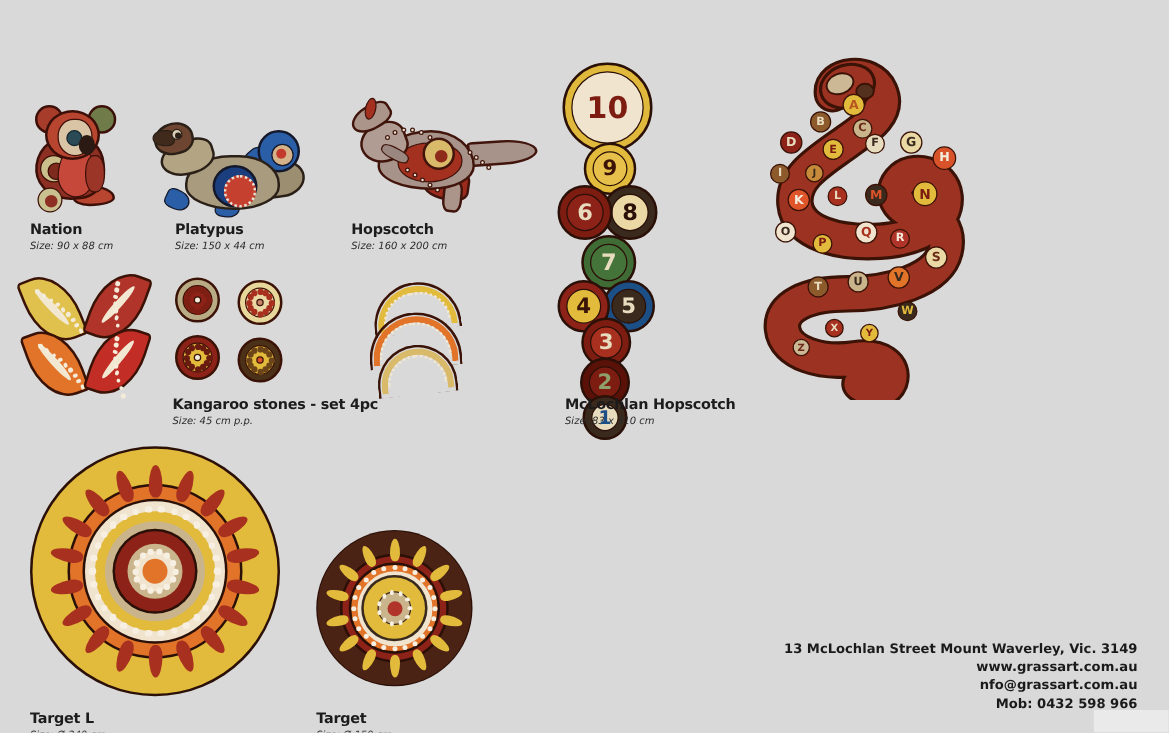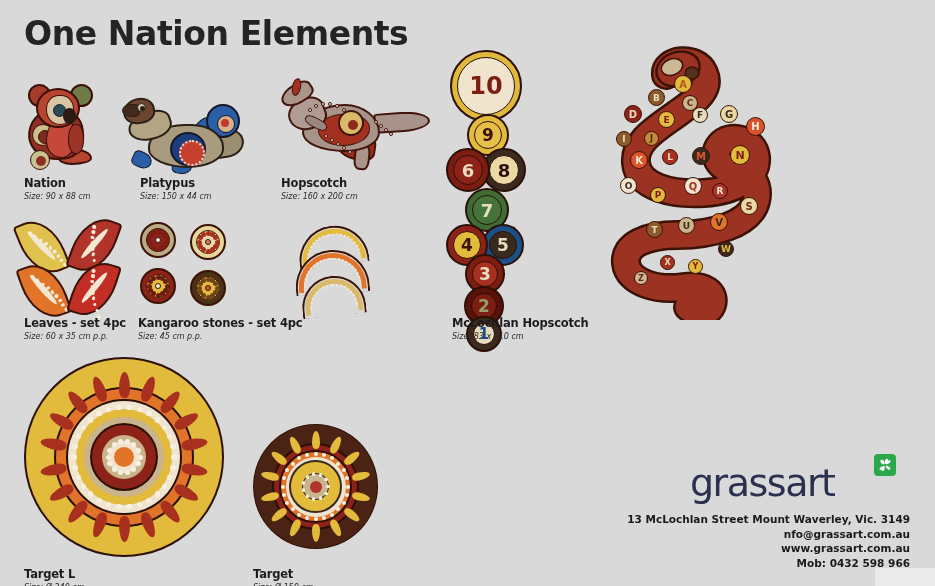--- a/index.html
+++ b/index.html
@@ -302,21 +302,20 @@
   .scrollhint{
     position:absolute; right:0; bottom:0; width:60px; height:18px;
     background:rgba(255,255,255,0.45);
   }
 </style>
 </head>
 <body>
 
 <div class="page">
 
-  <div class="title">One Nation Elements</div>
 
   <div class="art">
     <div class="koala-leg"></div>
     <div class="koala-body"></div>
     <div class="koala-roz"></div>
     <div class="koala-roz2"></div>
     <div class="koala-belly"></div>
     <div class="koala-arm"></div>
     <div class="koala-ear l"></div>
     <div class="koala-ear r"></div>
@@ -433,24 +432,20 @@
           <i style="left: 12.2734px; top: 18.5px;"></i>
           <i style="left: 13.8909px; top: 23.75px;"></i>
           <i style="left: 16.01px; top: 29px;"></i>
           <i style="left: 18.6837px; top: 34.25px;"></i>
           <i style="left: 21.8877px; top: 39.5px;"></i>
           <i style="left: 25.5243px; top: 44.75px;"></i>
           <i style="left: 29.4355px; top: 50px;"></i>
         </div>
       </div>
     </div>
-  <div class="cap" style="left:24px; top:316px;">
-    <div class="nm">Leaves - set 4pc</div>
-    <div class="sz">Size: 60 x 35 cm p.p.</div>
-  </div>
 
   <div class="art" id="stones" style="left:138px; top:222px; width:96px; height:86px;">
       <div class="stone" style="left:2px;top:0px;background:#b9ab84;">
         <div class="ring2" style="background:#8d2218;border:1px solid #3a1206;"></div>
         <div class="teeth" style="position:absolute;inset:0;">
           <i style="left: 22.5px; top: 13.5px; background: rgb(126, 31, 20);"></i>
           <i style="left: 21.2942px; top: 18px; background: rgb(126, 31, 20);"></i>
           <i style="left: 18px; top: 21.2942px; background: rgb(126, 31, 20);"></i>
           <i style="left: 13.5px; top: 22.5px; background: rgb(126, 31, 20);"></i>
           <i style="left: 9px; top: 21.2942px; background: rgb(126, 31, 20);"></i>
@@ -807,38 +802,22 @@
         <i style="left: 65.9427px; top: 49.3796px; width: 3.5px; height: 3.5px; background: rgb(247, 240, 226);"></i>
         <i style="left: 71.2657px; top: 53.992px; width: 3.5px; height: 3.5px; background: rgb(247, 240, 226);"></i>
       </div>
       <div class="tring" style="left:56.5px;top:56.5px;width:12px;height:12px;background:#b0342a;"></div>
     </div>
   <div class="cap" style="left:253px; top:567px;">
     <div class="nm">Target</div>
     <div class="sz">Size: Ø 150 cm</div>
   </div>
 
-  <div class="logo-wrap">
-    <div class="logo-text">grassart</div>
-    <div class="logo-mark">
-      <svg class="pin" viewBox="0 0 16 16">
-        <g fill="#ffffff">
-          <path d="M8 8 C8 4 6 2 4 3 C2 4 4 7 8 8 Z"></path>
-          <path d="M8 8 C11 5 12 3 10.5 2 C9 1 7 4 8 8 Z"></path>
-          <path d="M8 8 C12 7 14 5.5 13.5 3.8 C13 2.2 9.5 4.5 8 8 Z"></path>
-          <path d="M8 8 C12 9 14 11 13 12.5 C12 14 9 11.5 8 8 Z"></path>
-          <path d="M8 8 C8 12 7 14.5 5.2 14 C3.5 13.4 5.5 10.5 8 8 Z"></path>
-          <path d="M8 8 C4.5 9.5 2 11 2.6 12.6 C3.3 14.2 6 11 8 8 Z"></path>
-        </g>
-        <circle cx="8" cy="8" r="1.6" fill="#2aa84a"></circle>
-      </svg>
-    </div>
-  </div>
 
   <div class="contact">
     <div>13 McLochlan Street Mount Waverley, Vic. 3149</div>
+    <div>www.grassart.com.au</div>
     <div>nfo@grassart.com.au</div>
-    <div>www.grassart.com.au</div>
     <div>Mob: 0432 598 966</div>
   </div>
 
   <div class="scrollhint"></div>
 </div>
 
 </body></html>

